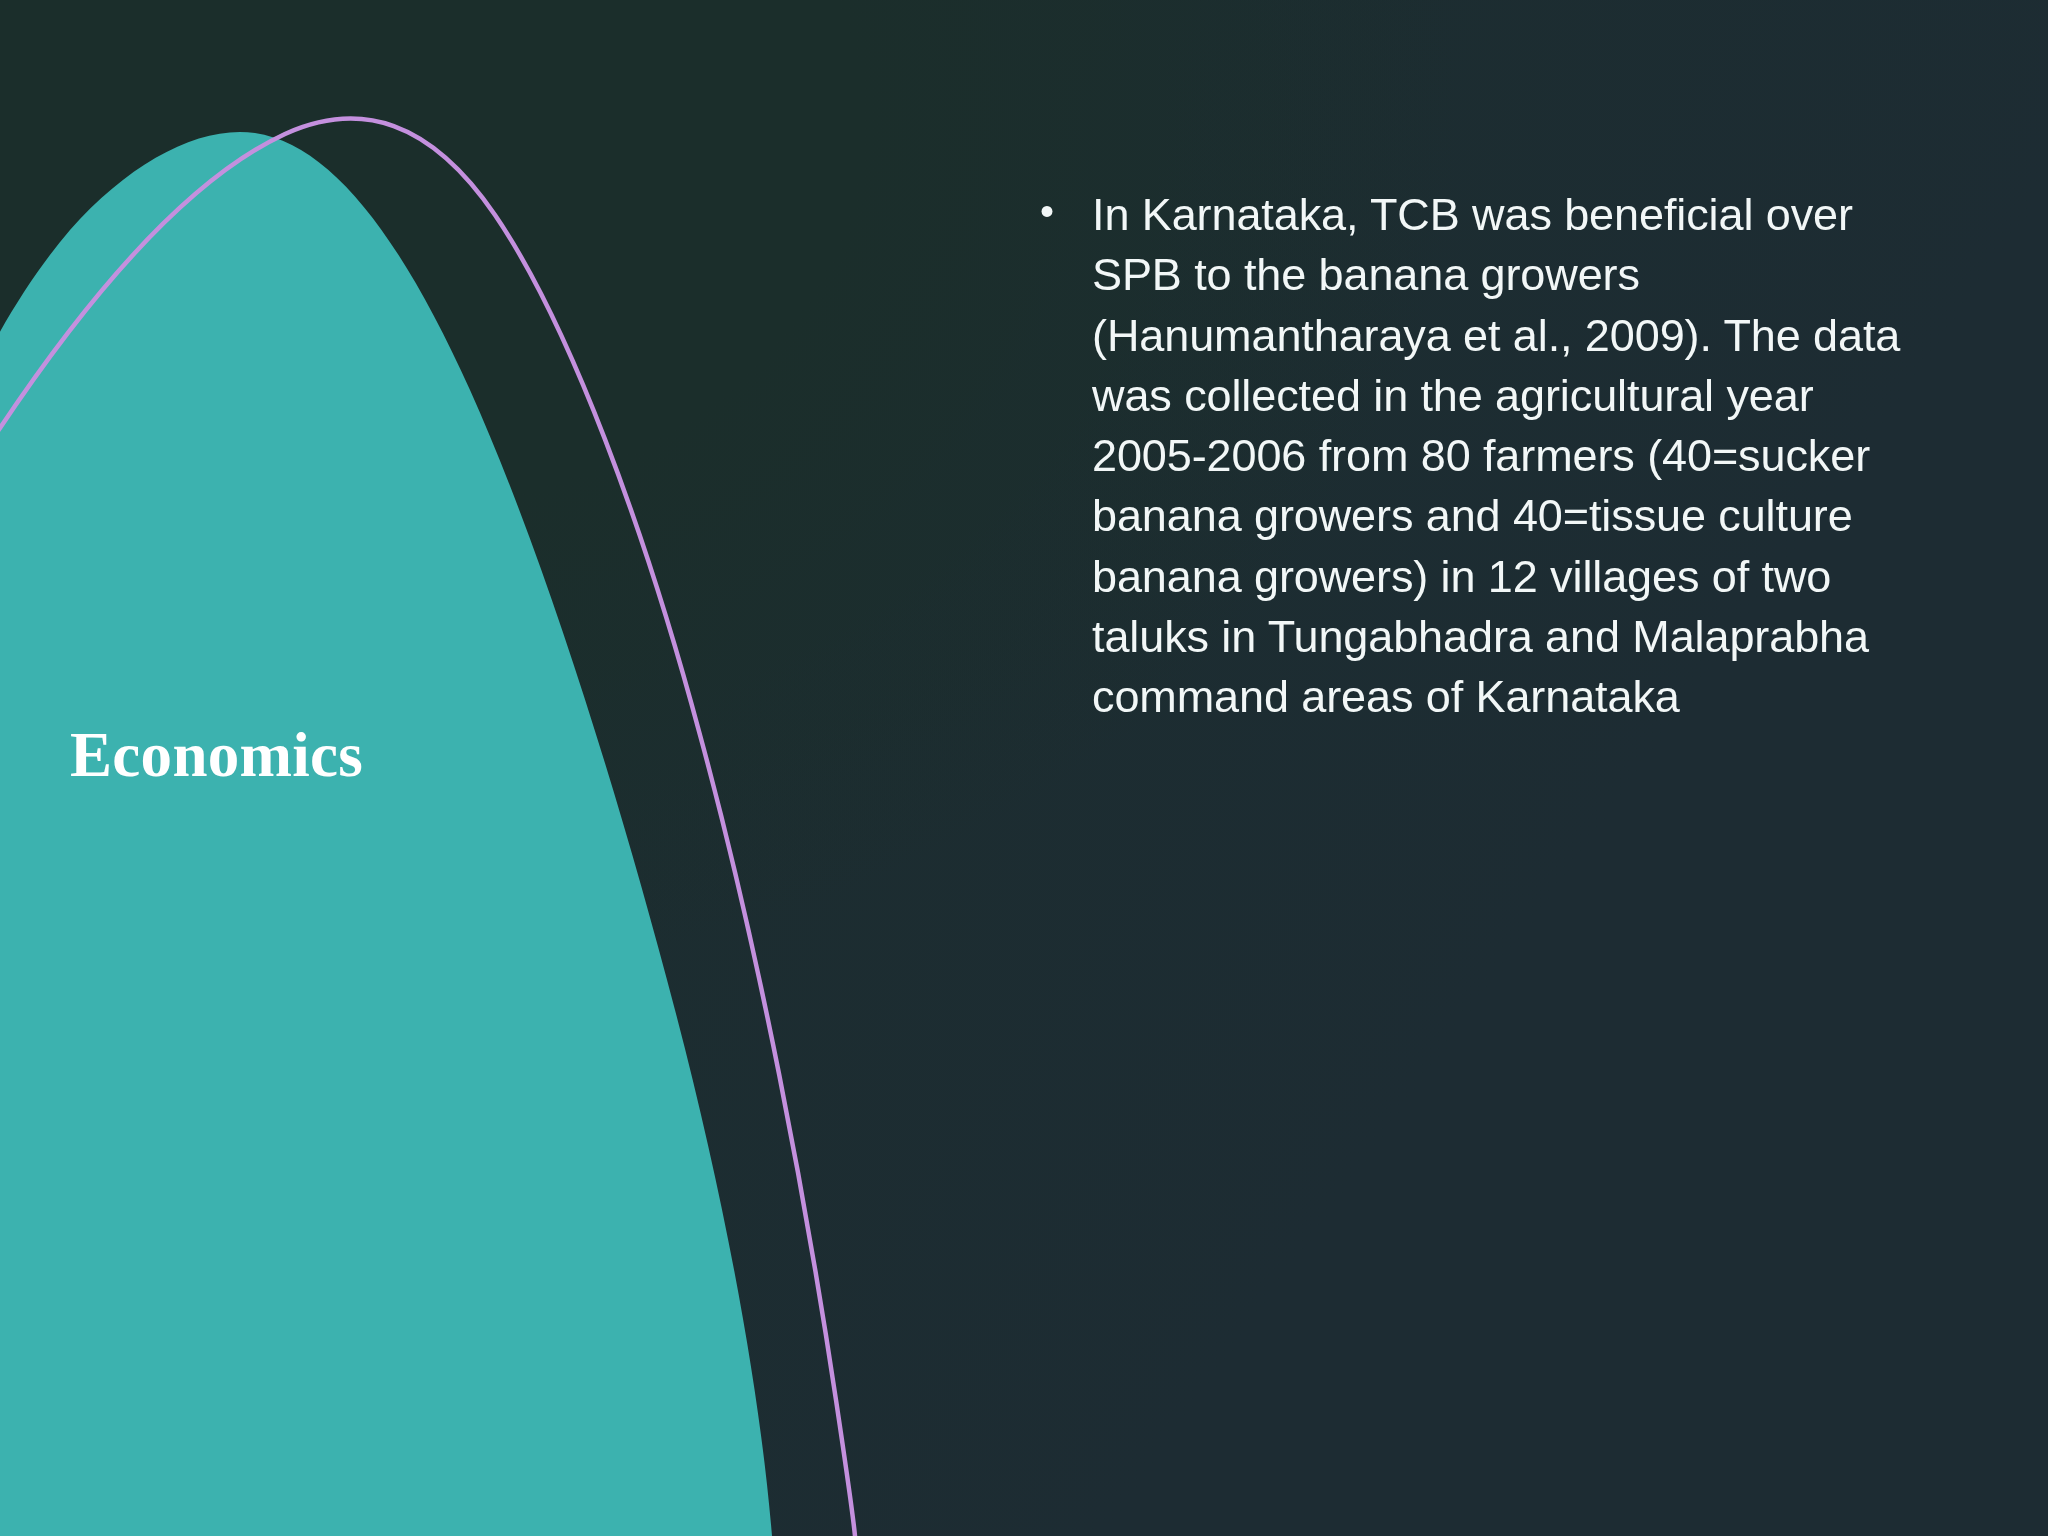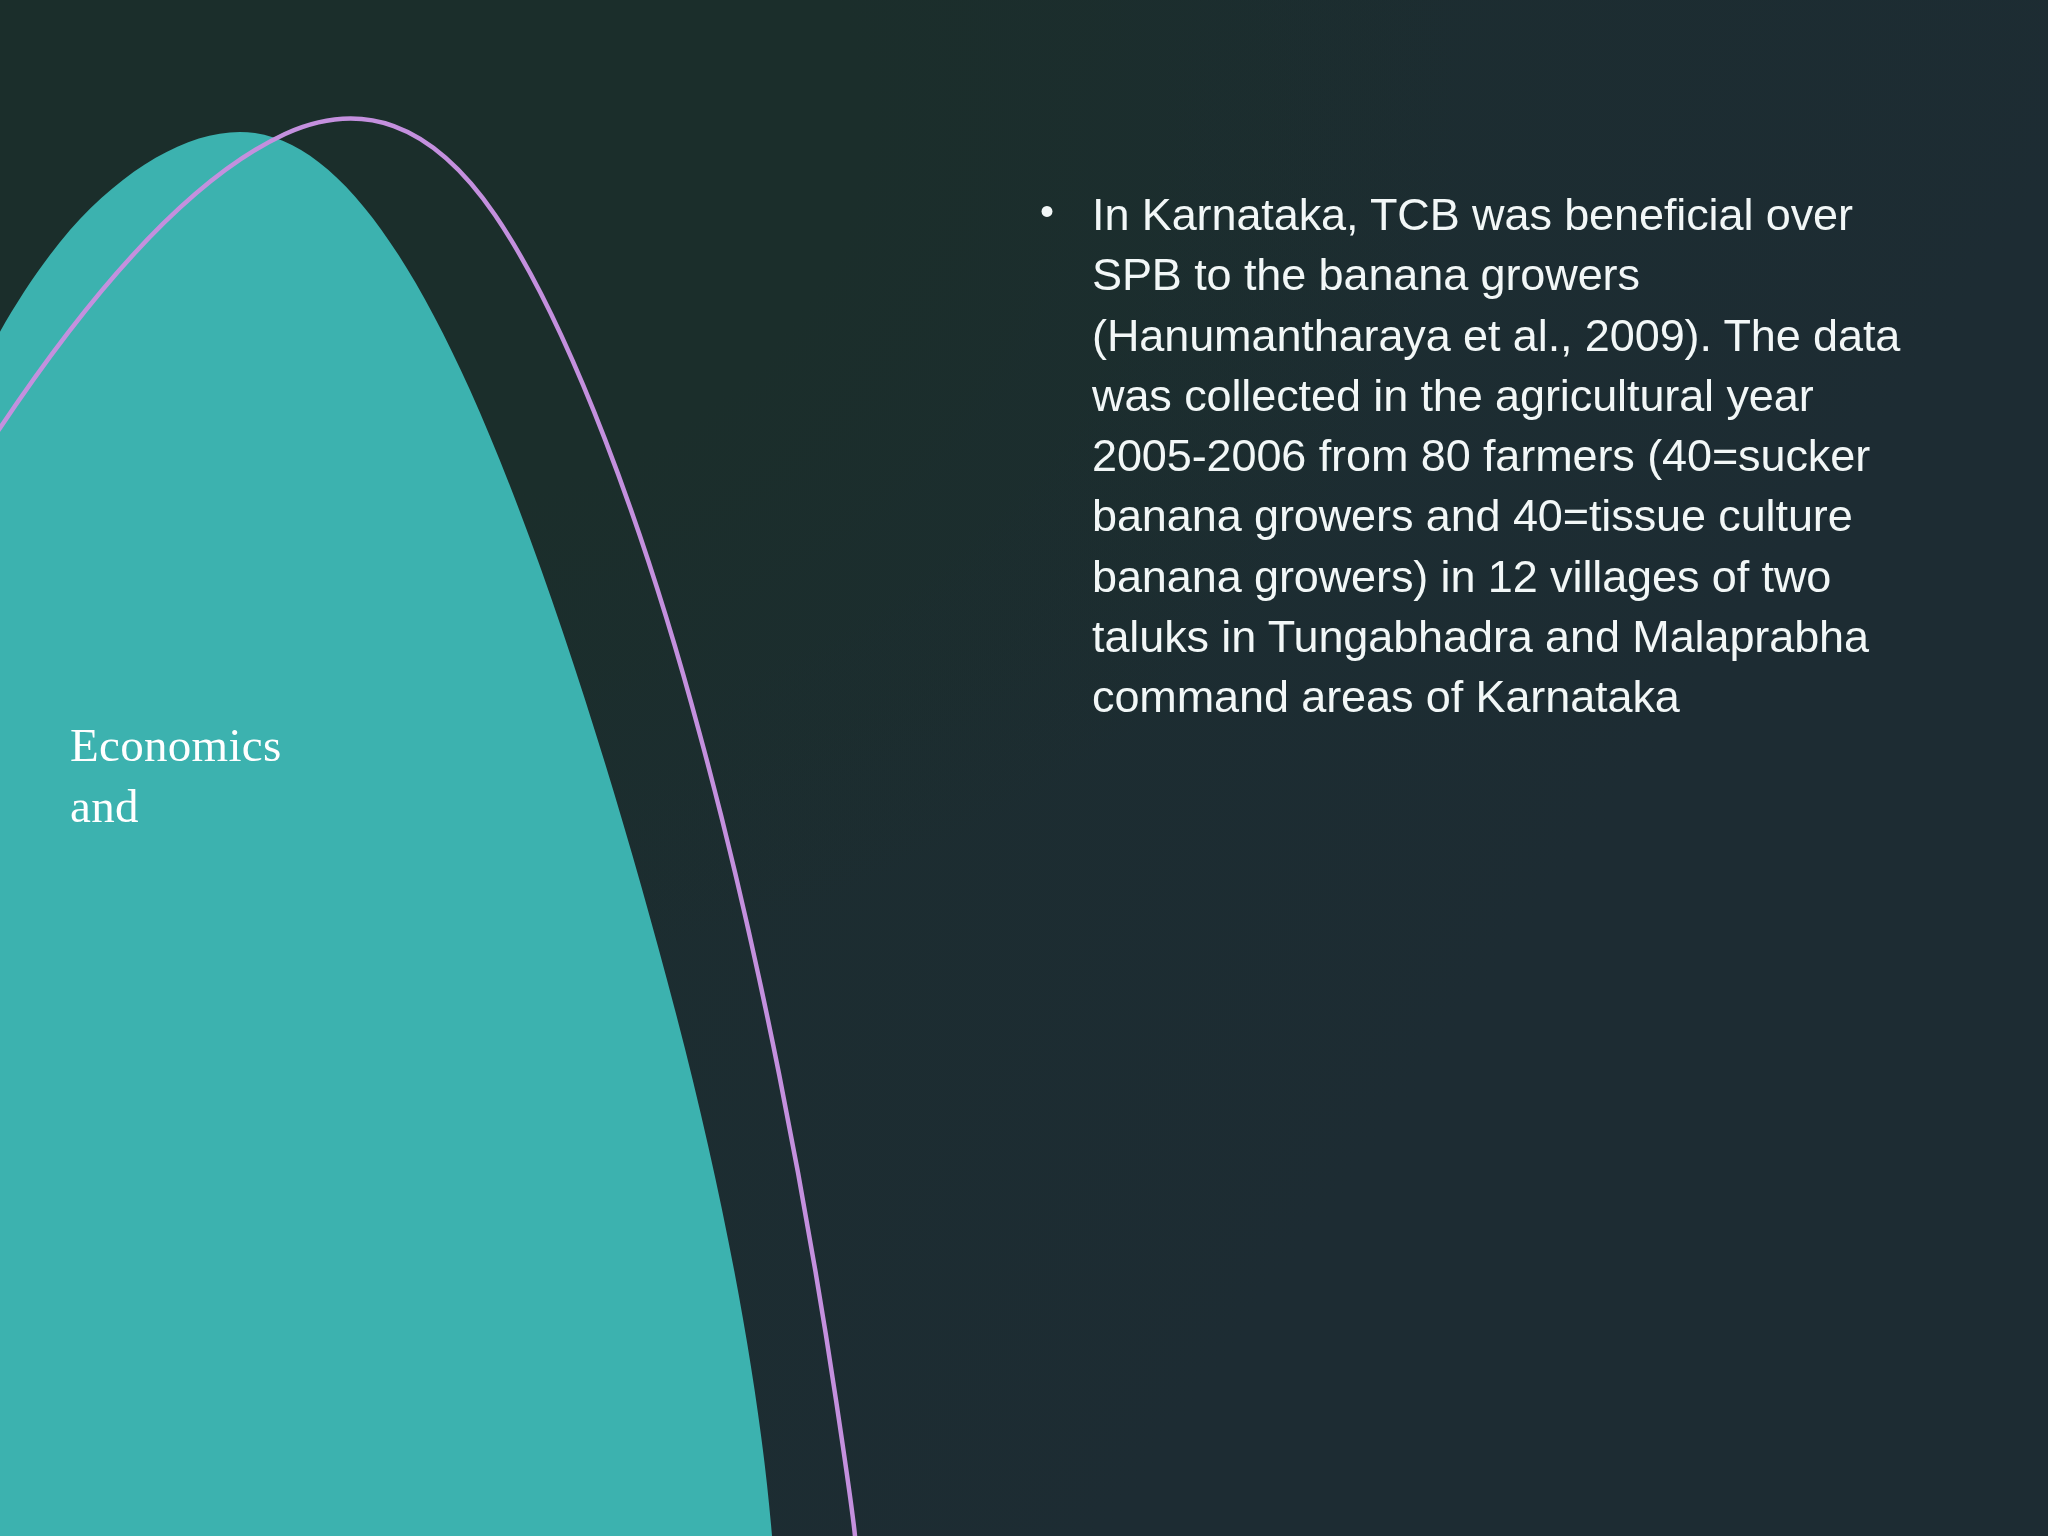--- a/index.html
+++ b/index.html
@@ -29,24 +29,24 @@
     width: 2048px;
     height: 1536px;
   }
   #title-block {
     position: absolute;
     left: 70px;
     top: 715px;
     width: 420px;
     font-family: "Liberation Serif", "DejaVu Serif", serif;
     color: #ffffff;
-    font-size: 47px;
+    font-size: 63px;
     line-height: 1.30;
     letter-spacing: 0.3px;
-    font-weight: 400;
+    font-weight: 700;
   }
   #title-block .tline { display: block; white-space: nowrap; }
   #body-block {
     position: absolute;
     left: 1040px;
     top: 185px;
     width: 900px;
   }
   .bullet-row {
     display: flex;
@@ -90,21 +90,20 @@
     <path d="M -40,490
              C 60,330 175,185 285,134
              C 360,100 430,120 495,215
              C 570,325 645,530 700,735
              C 760,955 806,1200 836,1400
              C 848,1480 853,1515 855,1536" fill="none" stroke="#c490de" stroke-width="4.5" stroke-linecap="round"></path>
   </svg>
 
   <div id="title-block">
     <span class="tline">Economics</span>
-    <span class="tline">and</span>
   </div>
 
   <div id="body-block">
     <div class="bullet-row">
       <span class="bullet-mark">•</span>
       <span class="bullet-text">In Karnataka, TCB was beneficial over SPB to the banana growers (Hanumantharaya et al., 2009). The data was collected in the agricultural year 2005-2006 from 80 farmers (40=sucker banana growers and 40=tissue culture banana growers) in 12 villages of two taluks in Tungabhadra and Malaprabha command areas of Karnataka</span>
     </div>
   </div>
 
 </div>

